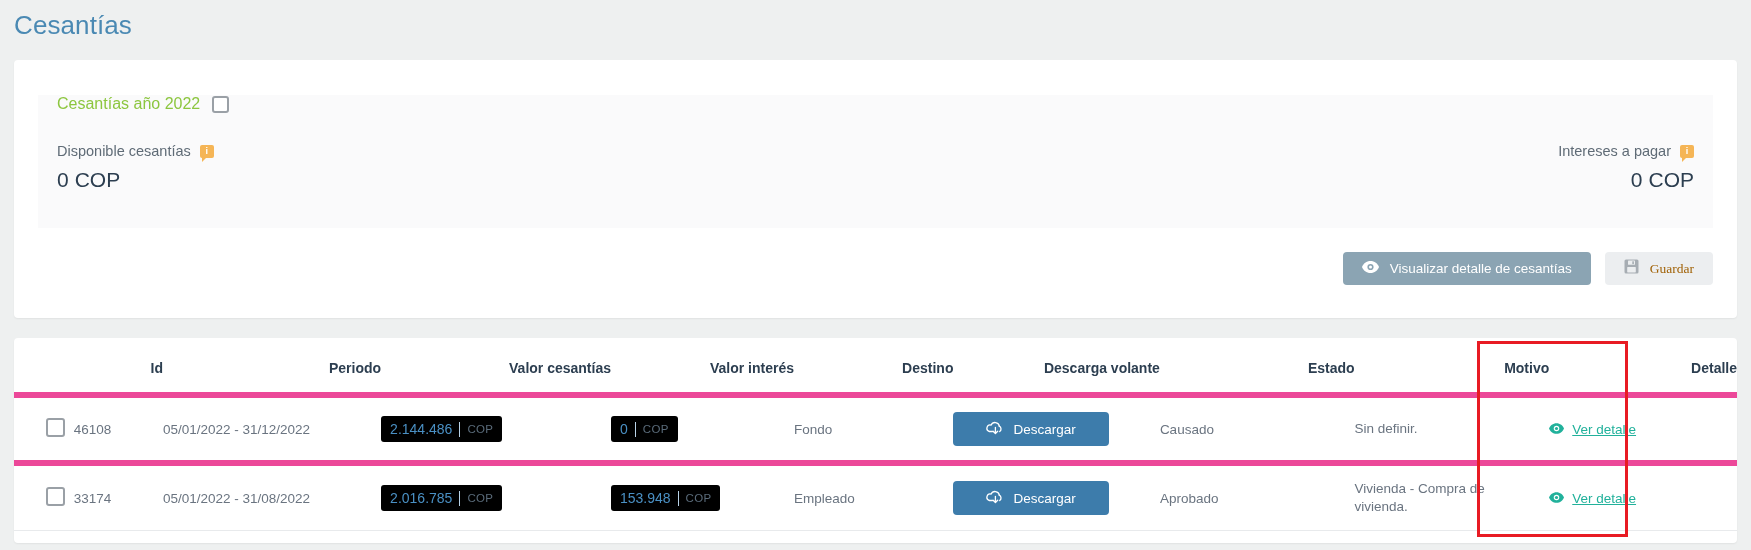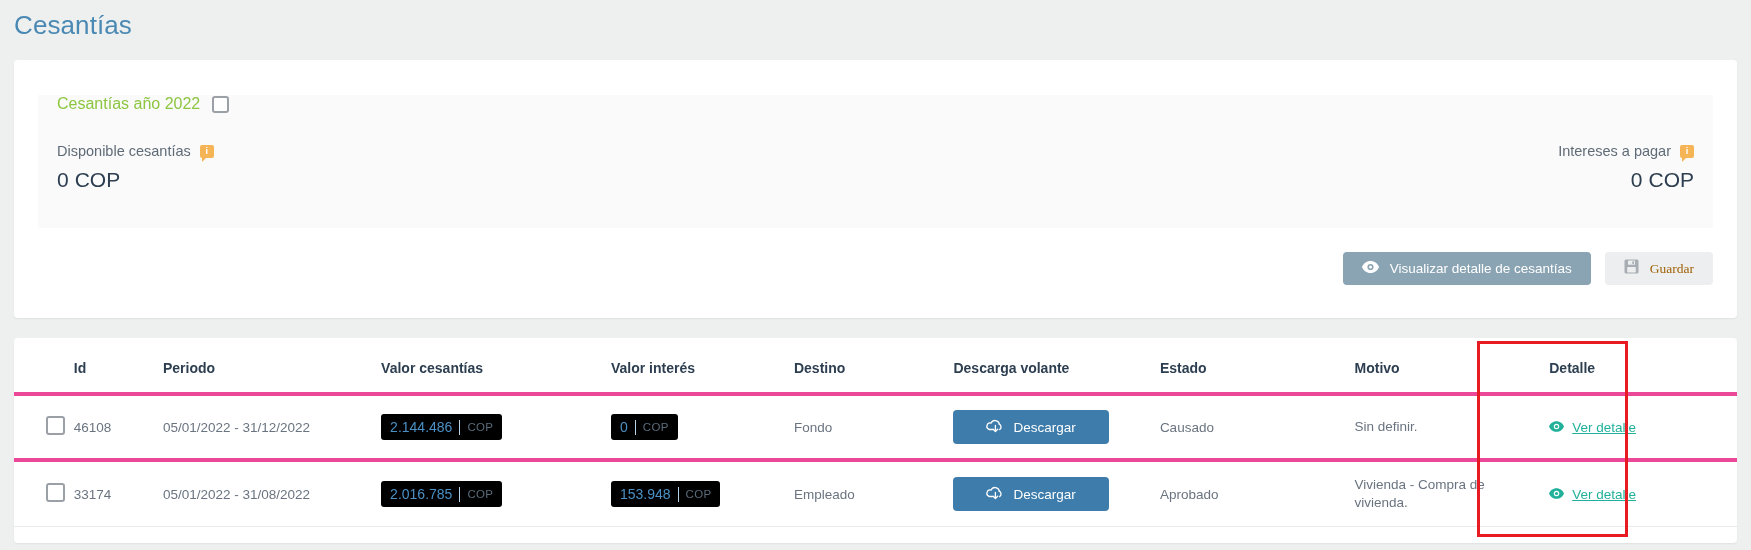--- a/index.html
+++ b/index.html
@@ -89,25 +89,25 @@
   .icon { flex: 0 0 auto; display: inline-block; }
 
   
   table.grid {
     position: absolute; left: 0; top: 0;
     width: 1723px; border-collapse: collapse;
     font-size: 13.5px; color: #5f6b76;
   }
   table.grid th {
     font-size: 14px; color: #2c3e50; font-weight: 600;
-    text-align: left; padding: 22px 0 16px 0;
+    text-align: right; padding: 22px 0 16px 0;
     vertical-align: middle;
   }
   table.grid td {
-    padding: 14px 0; border-top: 4px solid #ec4899;
+    padding: 14px 0; border-top: 6px solid #ec4899;
     vertical-align: middle; color: #6a7480; margin-left: 31px;
   }
   table.grid tbody tr:last-child td { border-bottom: 1px solid #e8eaec; }
 
   .c-check  { width: 46px; padding-left: 32px !important; }
   .c-id     { width: 76px; }
   .c-period { width: 186px; }
   .c-ces    { width: 196px; }
   .c-int    { width: 156px; }
   .c-dest   { width: 136px; }

